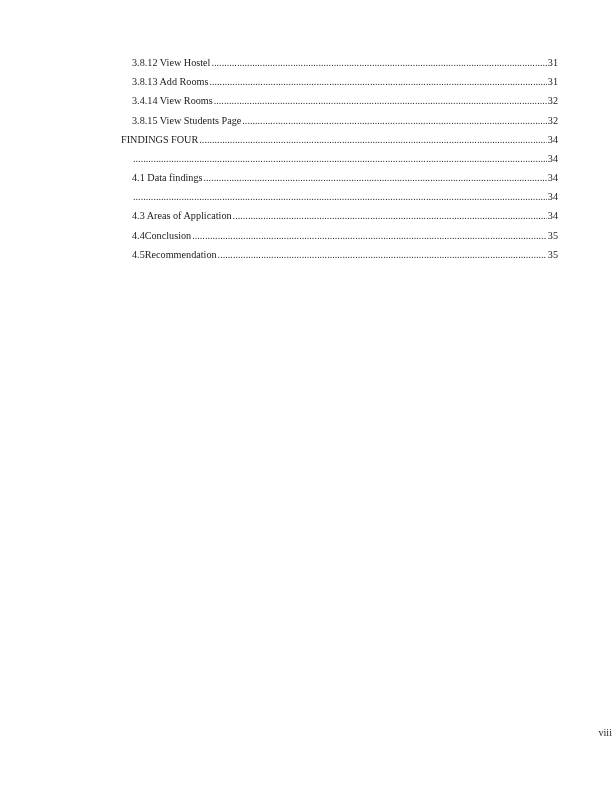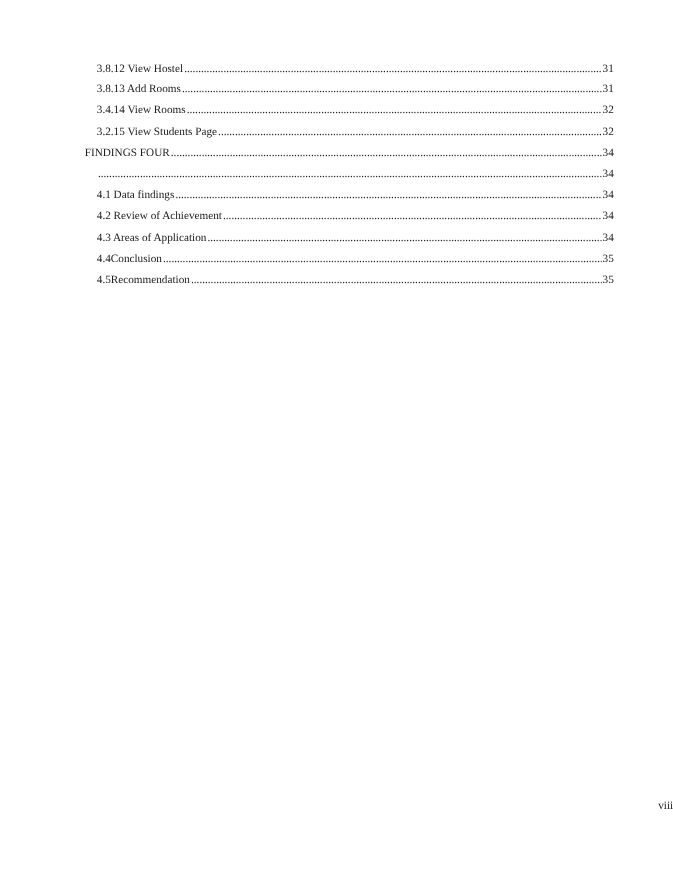--- a/index.html
+++ b/index.html
@@ -1,20 +1,20 @@
 <!DOCTYPE html>
 <html><head>
 <meta charset="utf-8">
 <style>
   html, body { margin: 0; padding: 0; background: #ffffff; }
   body { width: 612px; height: 792px; position: relative; overflow: hidden;
          font-family: "Liberation Serif", serif; color: #1a1a1a; }
   .toc { position: absolute; left: 77px; top: 53px; width: 481px; }
-  .toc-entry { position: relative; display: flex; align-items: center;
-               height: 19.2px; font-size: 10.2px; line-height: 19.2px; white-space: nowrap; }
+  .toc-entry { position: relative; display: flex; align-items: flex-end;
+               height: 19.2px; font-size: 10.2px; line-height: 19.2px; white-space: nowrap; margin-left: 44px; }
   .toc-label { flex: 0 0 auto; }
   .toc-leader { flex: 1 1 auto; overflow: hidden; margin: 0 1px; color: #1a1a1a; }
   .toc-leader::before { content: "..........................................................................................................................................................................................................................................................................."; letter-spacing: 0px; }
   .toc-page { flex: 0 0 auto; text-align: right; }
   .page-number { position: absolute; left: 0; width: 612px; top: 727px; text-align: right;
                  font-size: 10.2px; }
 </style>
 </head>
 <body>
 
@@ -28,40 +28,39 @@
     <span class="toc-label">3.8.13 Add Rooms</span>
     <span class="toc-leader"></span>
     <span class="toc-page">31</span>
   </div>
   <div class="toc-entry" style="padding-left:11px">
     <span class="toc-label">3.4.14 View Rooms</span>
     <span class="toc-leader"></span>
     <span class="toc-page">32</span>
   </div>
   <div class="toc-entry" style="padding-left:11px">
-    <span class="toc-label">3.2.15 View Students Page</span>
+    <span class="toc-label">3.8.15 View Students Page</span>
     <span class="toc-leader"></span>
     <span class="toc-page">32</span>
   </div>
   <div class="toc-entry" style="padding-left:0">
     <span class="toc-label">FINDINGS FOUR</span>
     <span class="toc-leader"></span>
     <span class="toc-page">34</span>
   </div>
   <div class="toc-entry" style="padding-left:11px">
     <span class="toc-leader"></span>
     <span class="toc-page">34</span>
   </div>
   <div class="toc-entry" style="padding-left:11px">
     <span class="toc-label">4.1 Data findings</span>
     <span class="toc-leader"></span>
     <span class="toc-page">34</span>
   </div>
   <div class="toc-entry" style="padding-left:11px">
-    <span class="toc-label">4.2 Review of Achievement</span>
     <span class="toc-leader"></span>
     <span class="toc-page">34</span>
   </div>
   <div class="toc-entry" style="padding-left:11px">
     <span class="toc-label">4.3 Areas of Application</span>
     <span class="toc-leader"></span>
     <span class="toc-page">34</span>
   </div>
   <div class="toc-entry" style="padding-left:11px">
     <span class="toc-label">4.4Conclusion</span>

